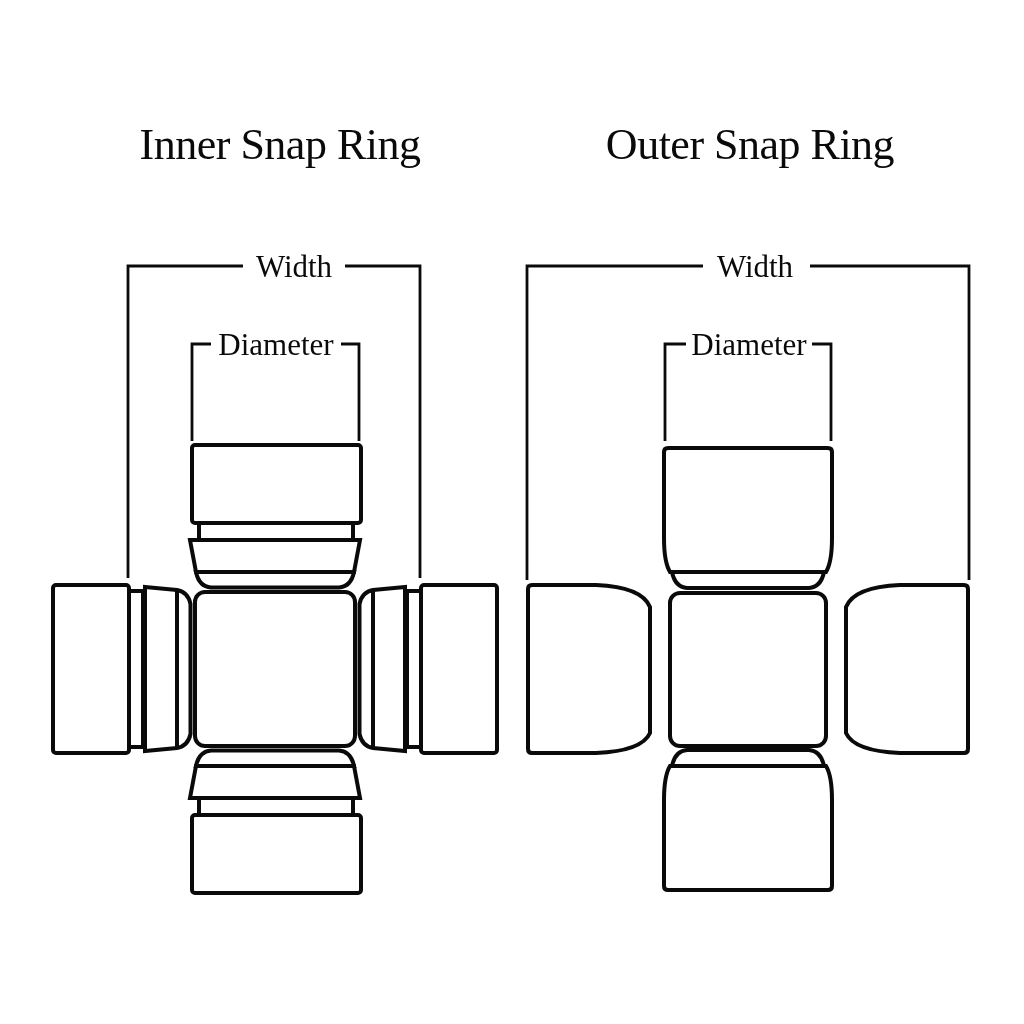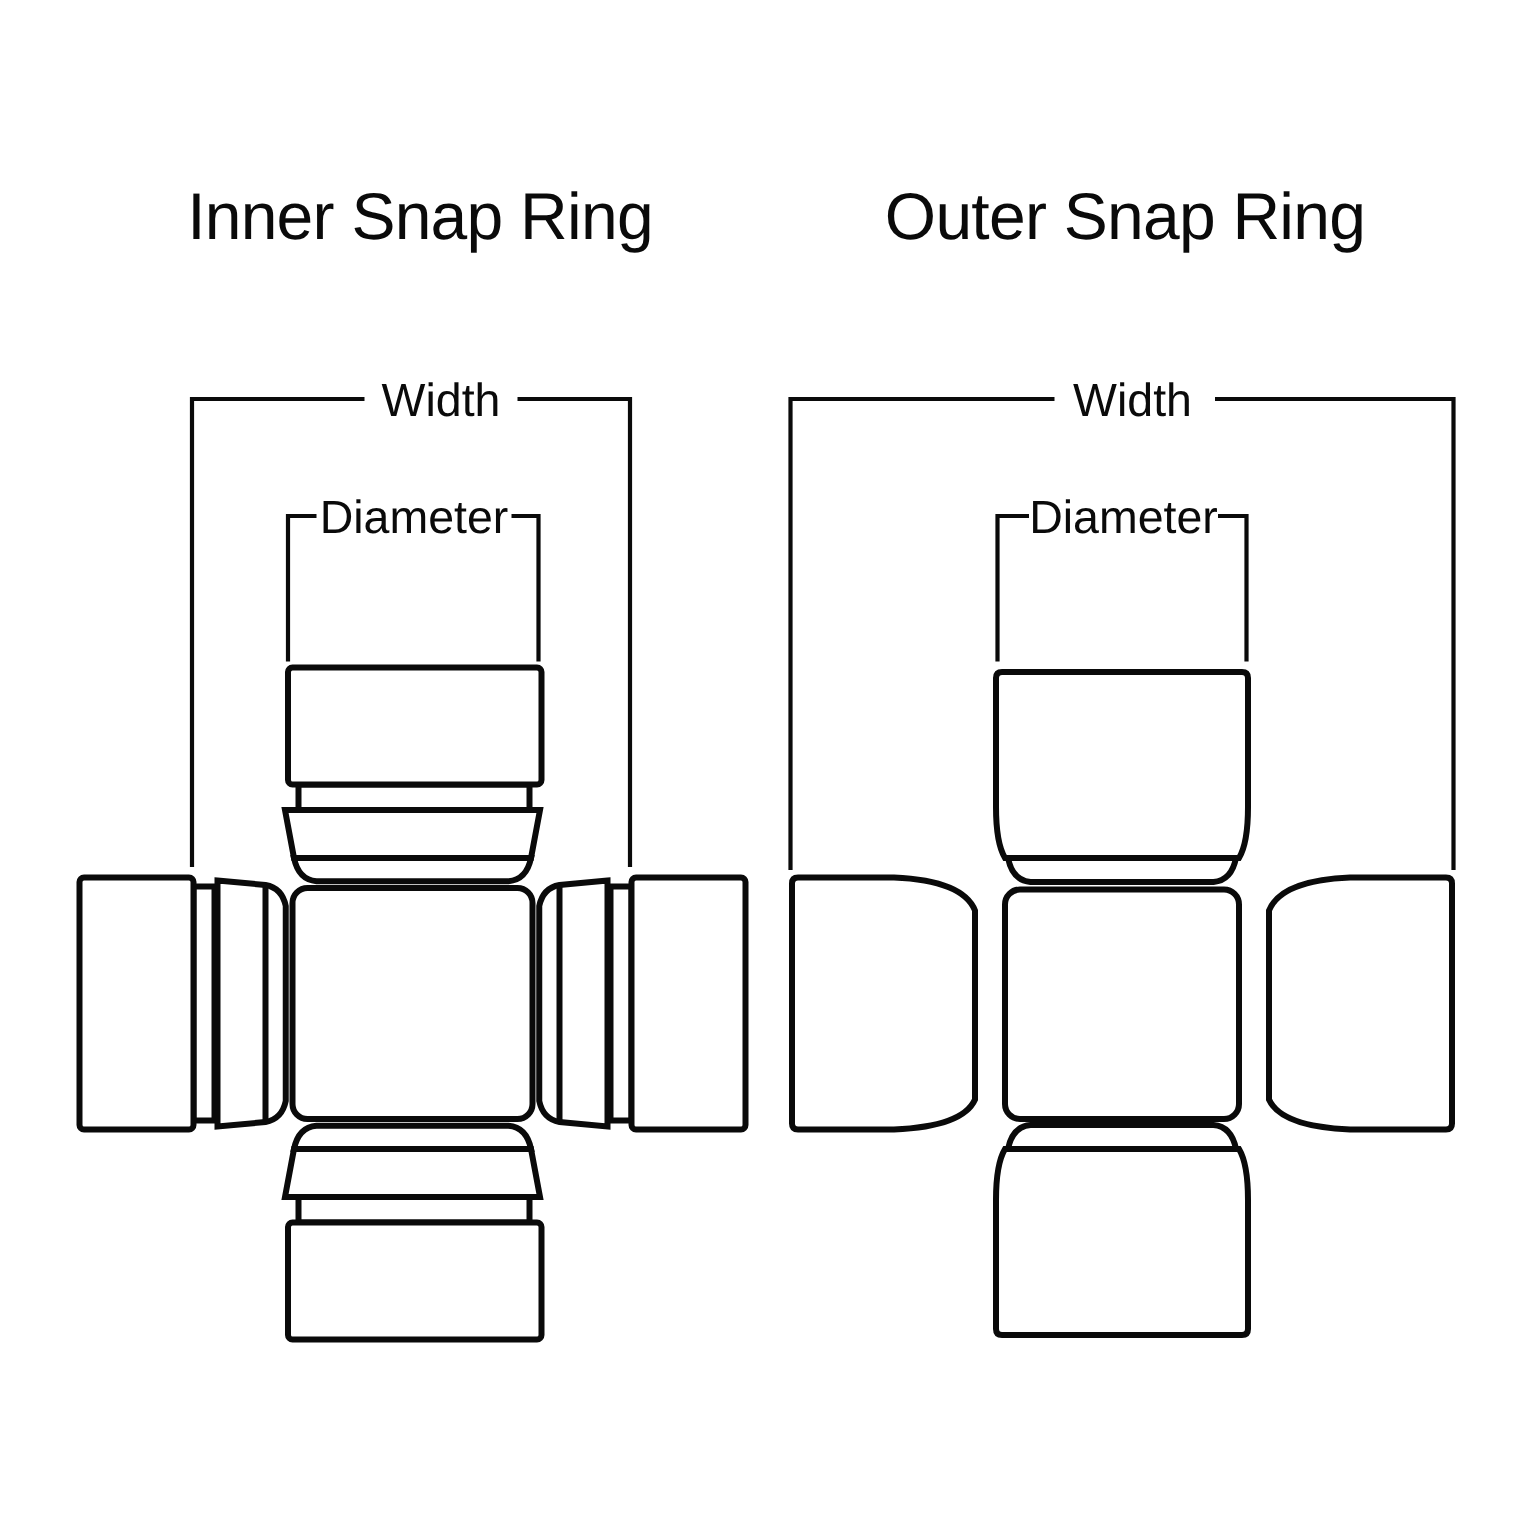--- a/index.html
+++ b/index.html
@@ -6,21 +6,21 @@
     margin: 0;
     padding: 0;
     background: #ffffff;
   }
   #stage {
     position: relative;
     width: 1024px;
     height: 1024px;
     background: #ffffff;
     overflow: hidden;
-    font-family: Liberation Sans, sans-serif;
+    font-family: Liberation Serif, serif;
   }
   svg { display: block; }
   .part {
     fill: #ffffff;
     stroke: #0a0a0a;
     stroke-width: 4;
   }
   .thinline {
     fill: none;
     stroke: #0a0a0a;

